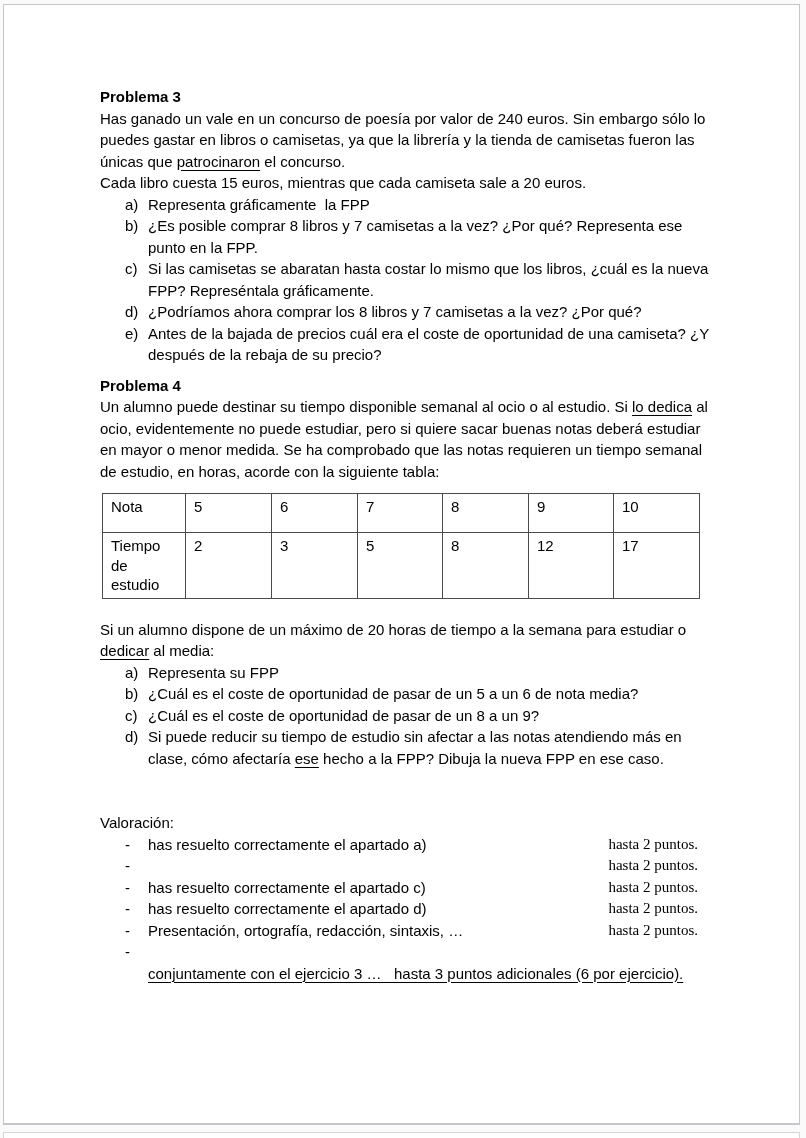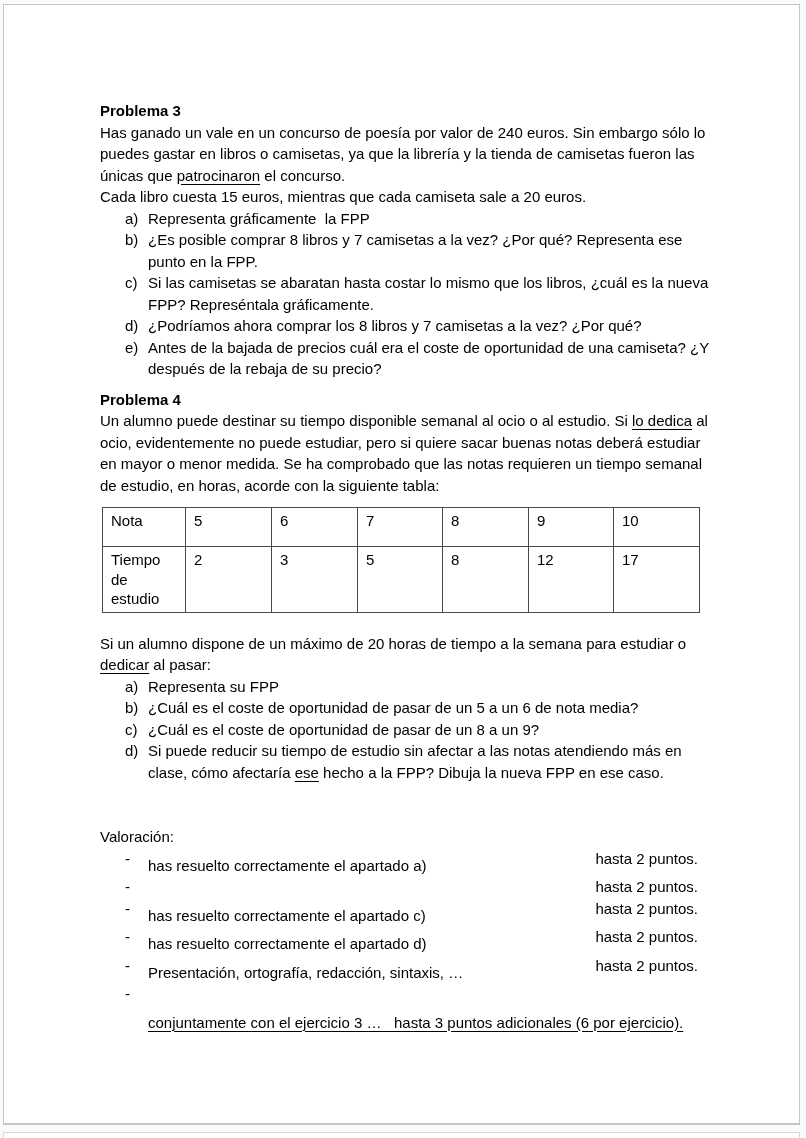--- a/index.html
+++ b/index.html
@@ -12,21 +12,21 @@
   .page{
     position:absolute;left:3px;top:4px;width:795px;height:1118px;
     background:#fff;border:1px solid #c5c6c9;border-bottom-width:2px;
   }
   .page-gap{position:absolute;left:3px;top:1126px;width:797px;height:6px;background:#fafafb;}
   .next-page{
     position:absolute;left:3px;top:1132px;width:795px;height:10px;
     background:#fff;border:1px solid #d6d7da;border-bottom:none;
   }
   .content{
-    position:absolute;left:96px;top:95px;width:612px;
+    position:absolute;left:96px;top:81px;width:612px;
     font-size:15px;line-height:21.5px;
   }
   .bold{font-weight:700;}
   p,h2{margin:0;padding:0;font-size:15px;line-height:21.5px;font-weight:400;}
   h2.bold{font-weight:700;}
   .sq{
     text-decoration-line:underline;
     text-decoration-style:wavy;
     text-decoration-color:#6b9af5;
     text-decoration-thickness:1px;
@@ -58,22 +58,22 @@
     font-size:15px;line-height:19.5px;
     overflow:hidden;
   }
   .grades-table tr.r1 td{height:32px;}
   .grades-table tr.r2 td{height:38px;}
   .mt-p4{margin-top:9px;}
   .mt-after{margin-top:20px;}
   .mt-val{margin-top:43px;}
   .vrow{display:flex;align-items:flex-start;}
   .vrow .marker{flex:0 0 23px;margin-left:25px;}
-  .vrow .vtext{flex:1;min-width:0;margin-top:7px;}
-  .vrow .vpoints{margin-left:auto;padding-right:14px;white-space:nowrap;}
+  .vrow .vtext{flex:1;min-width:0;}
+  .vrow .vpoints{margin-left:auto;padding-right:14px;white-space:nowrap;font-family:Liberation Serif, serif;}
 </style>
 </head>
 <body>
 
 <div class="page">
   <div class="content">
 
     <h2 class="bold">Problema 3</h2>
 
     <p><span>Has ganado un vale en un concurso de poesía por valor de 240 euros. Sin embargo sólo lo puedes gastar en libros o camisetas, ya que la librería y la tienda de camisetas fueron las únicas que </span><span class="sq">patrocinaron</span><span> el concurso.</span></p>
@@ -132,21 +132,21 @@
         <td>2</td>
         <td>3</td>
         <td>5</td>
         <td>8</td>
         <td>12</td>
         <td>17</td>
       </tr>
     </tbody>
       </table>
 
-    <p class="mt-after"><span>Si un alumno dispone de un máximo de 20 horas de tiempo a la semana para estudiar o </span><span class="sq">dedicar</span><span> al pasar:</span></p>
+    <p class="mt-after"><span>Si un alumno dispone de un máximo de 20 horas de tiempo a la semana para estudiar o </span><span class="sq">dedicar</span><span> al media:</span></p>
 
     <div>
       <div class="li">
         <span class="marker">a)</span>
         <span class="txt">Representa su FPP</span>
       </div>
       <div class="li">
         <span class="marker">b)</span>
         <span class="txt">¿Cuál es el coste de oportunidad de pasar de un 5 a un 6 de nota media?</span>
       </div>

